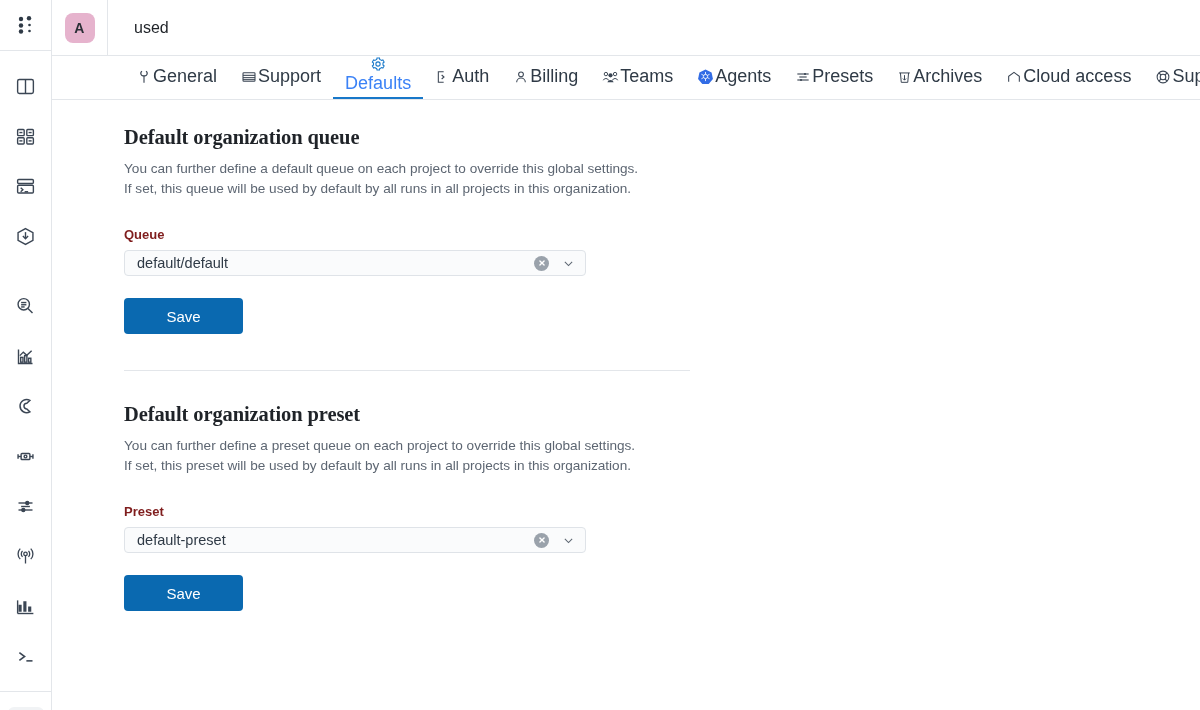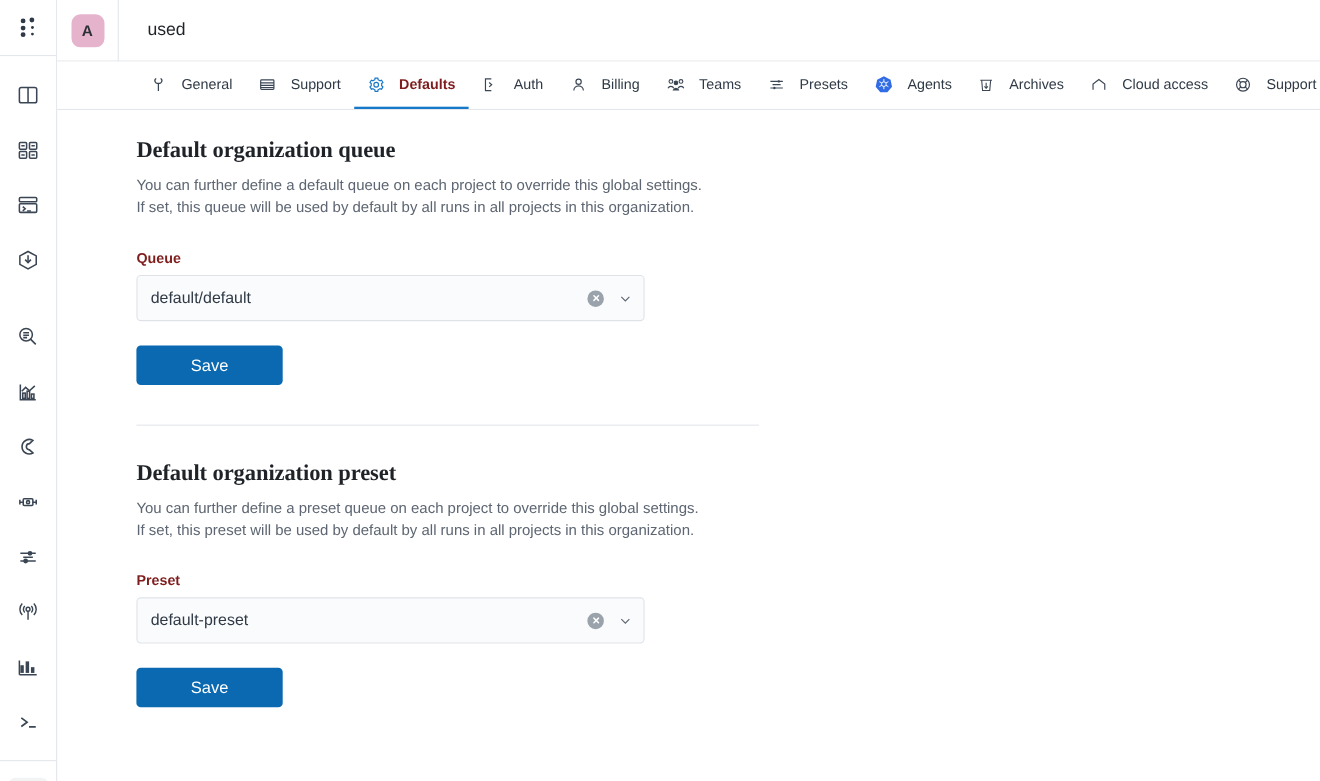--- a/index.html
+++ b/index.html
@@ -60,63 +60,63 @@
   
   .tabbar {
     height: 44px; min-height: 44px;
     display: flex; align-items: stretch;
     padding-left: 72px;
     border-bottom: 1px solid #e3e6ea;
     background: #ffffff;
     overflow: hidden;
   }
   .tab {
-    display: flex; align-items: center; gap: 13px;
+    display: flex; align-items: center; gap: 1px;
     padding: 0 12px;
-    font-size: 13px; color: #2f3a46;
+    font-size: 18px; color: #2f3a46;
     cursor: pointer; white-space: nowrap;
     border-bottom: 3px solid transparent;
     margin-bottom: -1px;
   }
   .tab .tab-ico { display: flex; align-items: center; color: #3b4654; }
-  .tab.active { color: #7f1d1d; border-bottom-color: #1878c9; font-weight: 700; }
+  .tab.active { color: #3b82f6; border-bottom-color: #1878c9; font-weight: 400; flex-direction: column; }
   .tab.active .tab-ico { color: #1878c9; }
   .tab-ico.k8s { color: #326ce5; }
 
   
   .content { flex: 1 1 auto; padding: 26px 0 0 72px; overflow: hidden; }
   .sec-title {
     font-size: 20.5px; font-weight: 600; color: #1f2328;
     letter-spacing: -0.1px; margin: 0 0 10px 0; font-family: Liberation Serif, serif;
   }
   .sec-desc { font-size: 13.6px; color: #5d6672; line-height: 20px; margin: 0; max-width: 600px; }
   .field-label {
     font-size: 13px; font-weight: 700; color: #7f1d1d;
     margin: 28px 0 8px 0;
   }
   .select {
-    width: 462px; height: 42px;
+    width: 462px; height: 26px;
     background: #fafbfc;
     border: 1px solid #dfe3e8;
     border-radius: 4px;
     display: flex; align-items: center;
     padding: 0 10px 0 12px;
     cursor: pointer;
   }
   .select-value { flex: 1 1 auto; font-size: 14.5px; color: #2f3a46; }
   .clear-btn {
     width: 15px; height: 15px; border-radius: 50%;
     background: #9aa2ab; color: #ffffff;
     display: flex; align-items: center; justify-content: center;
     margin-right: 13px; cursor: pointer; flex: 0 0 auto;
   }
   .chev { color: #5d6672; display: flex; align-items: center; cursor: pointer; }
   .save-btn {
     margin-top: 22px;
-    width: 133px; height: 36px;
+    width: 119px; height: 36px;
     background: #0a69b0; color: #ffffff;
     border: none; border-radius: 4px;
     font-size: 15px; font-family: "Liberation Sans", sans-serif;
     cursor: pointer;
   }
   .rule { width: 566px; height: 1px; background: #e3e6ea; margin: 36px 0 32px 0; }
 </style>
 </head>
 <body>
 
@@ -322,51 +322,51 @@
           <svg width="17" height="16" viewBox="0 0 26 24" fill="none" stroke="currentColor" stroke-width="1.5">
             <circle cx="6" cy="7.5" r="2.6"></circle>
               <path d="M2 17 A4.3 4.3 0 0 1 10 17"></path>
             <circle cx="20" cy="7.5" r="2.6"></circle>
               <path d="M16 17 A4.3 4.3 0 0 1 24 17"></path>
             <circle cx="13" cy="9.5" r="3.2" fill="currentColor" stroke="none"></circle>
             <path d="M8.2 20 A5 5 0 0 1 17.8 20" fill="currentColor" stroke="none"></path>
           </svg>
         </span>
         <span>Teams</span>
-      </div>
-
-      <div class="tab">
-        <span class="tab-ico">
-          <svg width="16" height="16" viewBox="0 0 24 24" fill="none" stroke="currentColor" stroke-width="1.7">
-            <line x1="3.5" y1="7.5" x2="20.5" y2="7.5"></line>
-              <line x1="6.5" y1="12" x2="17.5" y2="12"></line>
-              <line x1="3.5" y1="16.5" x2="20.5" y2="16.5"></line>
-            <circle cx="15" cy="7.5" r="1.6" fill="currentColor" stroke="none"></circle>
-            <circle cx="9" cy="16.5" r="1.6" fill="currentColor" stroke="none"></circle>
-          </svg>
-        </span>
-        <span>Presets</span>
       </div>
 
       <div class="tab">
         <span class="tab-ico k8s">
           <svg width="17" height="17" viewBox="0 0 24 24">
             <path d="M12 2 L20.6 6.2 L22.5 15.4 L16.5 22.5 L7.5 22.5 L1.5 15.4 L3.4 6.2 Z" fill="#326ce5"></path>
             <g stroke="#ffffff" stroke-width="1.2" fill="none">
               <circle cx="12" cy="12" r="3"></circle>
               <line x1="12" y1="5.5" x2="12" y2="9"></line>
                 <line x1="12" y1="15" x2="12" y2="18.5"></line>
               <line x1="6.2" y1="8.8" x2="9.3" y2="10.5"></line>
                 <line x1="14.7" y1="13.5" x2="17.8" y2="15.2"></line>
               <line x1="6.2" y1="15.2" x2="9.3" y2="13.5"></line>
                 <line x1="14.7" y1="10.5" x2="17.8" y2="8.8"></line>
             </g>
           </svg>
         </span>
         <span>Agents</span>
+      </div>
+
+      <div class="tab">
+        <span class="tab-ico">
+          <svg width="16" height="16" viewBox="0 0 24 24" fill="none" stroke="currentColor" stroke-width="1.7">
+            <line x1="3.5" y1="7.5" x2="20.5" y2="7.5"></line>
+              <line x1="6.5" y1="12" x2="17.5" y2="12"></line>
+              <line x1="3.5" y1="16.5" x2="20.5" y2="16.5"></line>
+            <circle cx="15" cy="7.5" r="1.6" fill="currentColor" stroke="none"></circle>
+            <circle cx="9" cy="16.5" r="1.6" fill="currentColor" stroke="none"></circle>
+          </svg>
+        </span>
+        <span>Presets</span>
       </div>
 
       <div class="tab">
         <span class="tab-ico">
           <svg width="15" height="16" viewBox="0 0 24 24" fill="none" stroke="currentColor" stroke-width="1.6">
             <line x1="3.5" y1="5.5" x2="20.5" y2="5.5"></line>
             <path d="M5.5 5.5 L6.8 20.5 H17.2 L18.5 5.5"></path>
             <line x1="12" y1="9" x2="12" y2="17"></line>
               <polyline points="9.5,14.5 12,17 14.5,14.5"></polyline>
           </svg>

